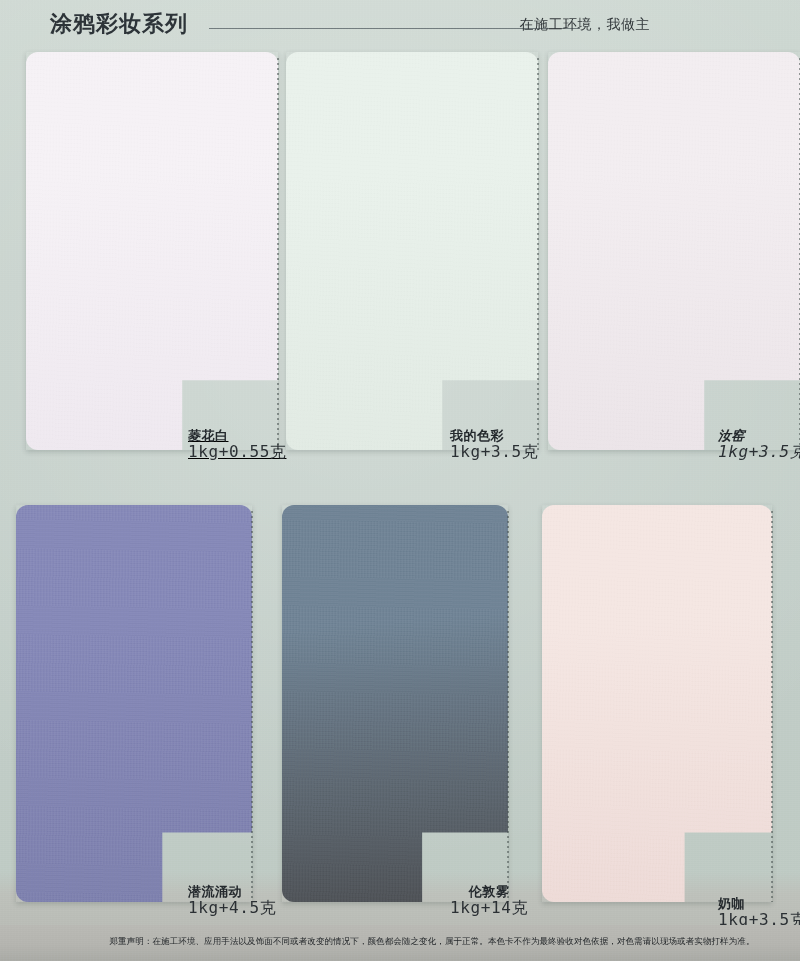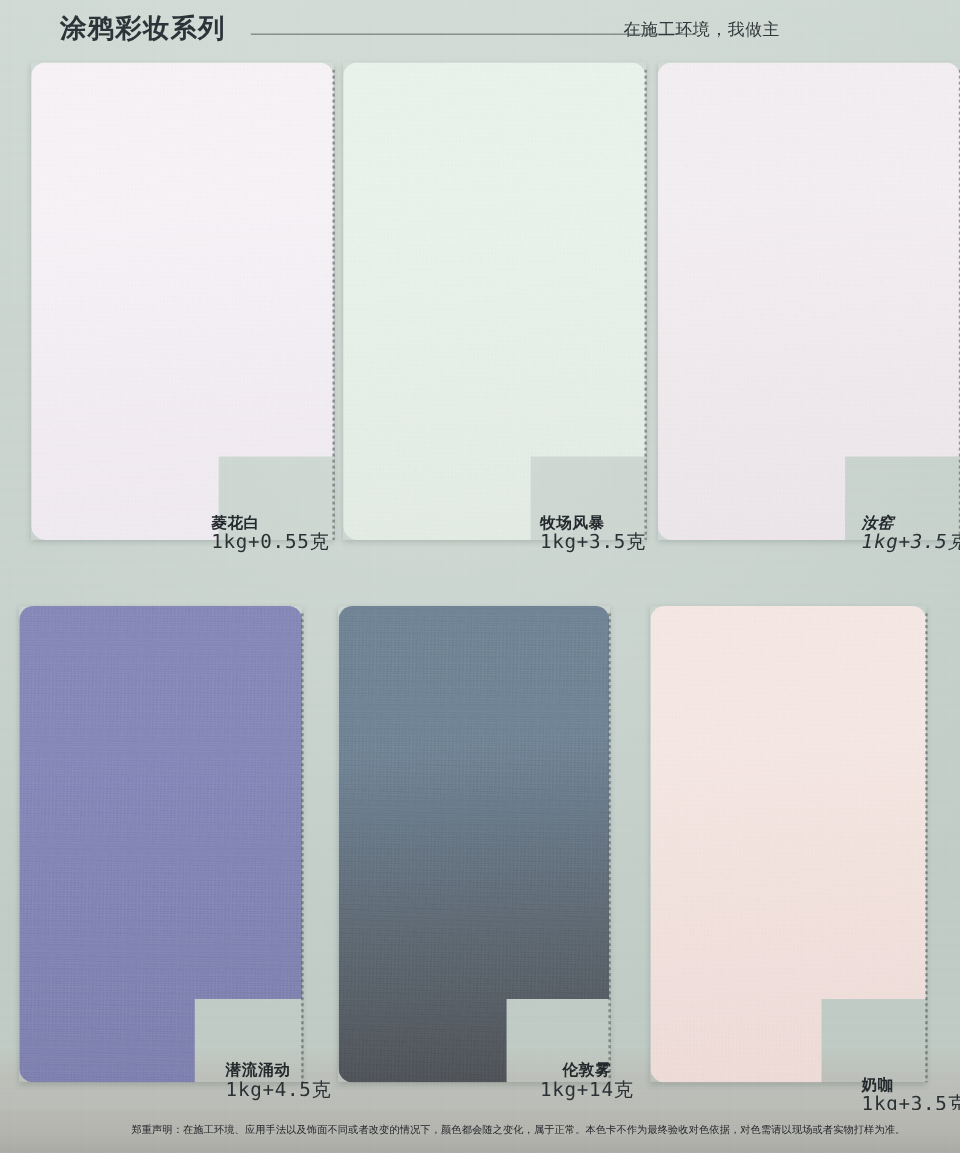--- a/index.html
+++ b/index.html
@@ -181,33 +181,33 @@
   </div>
 
   <div id="lower-band"></div>
 
   <div class="swatch" style="left:26px;  top:52px;  width:252px; height:398px;">
     <div class="swatch-paper notched" id="sw0" style="background: linear-gradient(176deg, rgb(246, 242, 246) 0%, rgb(246, 242, 246) 30%, rgb(239, 233, 240) 100%);">
       <div class="swatch-grain"></div>
     </div>
     <div class="perf-right"></div>
   </div>
-  <div class="label-block" style="left:176px; top:428px;">
+  <div class="label-block" style="left:188px; top:428px;text-decoration:underline;">
     <div class="label-name">菱花白</div>
     <div class="label-ratio">1kg+0.55克</div>
   </div>
 
   <div class="swatch" style="left:286px; top:52px;  width:252px; height:398px;">
     <div class="swatch-paper notched" id="sw1" style="background: linear-gradient(176deg, rgb(234, 242, 236) 0%, rgb(234, 242, 236) 30%, rgb(226, 235, 228) 100%);">
       <div class="swatch-grain"></div>
     </div>
     <div class="perf-right"></div>
   </div>
   <div class="label-block" style="left:450px; top:428px;">
-    <div class="label-name">牧场风暴</div>
+    <div class="label-name">我的色彩</div>
     <div class="label-ratio">1kg+3.5克</div>
   </div>
 
   <div class="swatch" style="left:548px; top:52px;  width:252px; height:398px;">
     <div class="swatch-paper notched" id="sw2" style="background: linear-gradient(176deg, rgb(243, 238, 241) 0%, rgb(243, 238, 241) 30%, rgb(236, 229, 233) 100%);">
       <div class="swatch-grain"></div>
     </div>
     <div class="perf-right"></div>
   </div>
   <div class="label-block" style="left:718px; top:428px;font-style:italic;">

